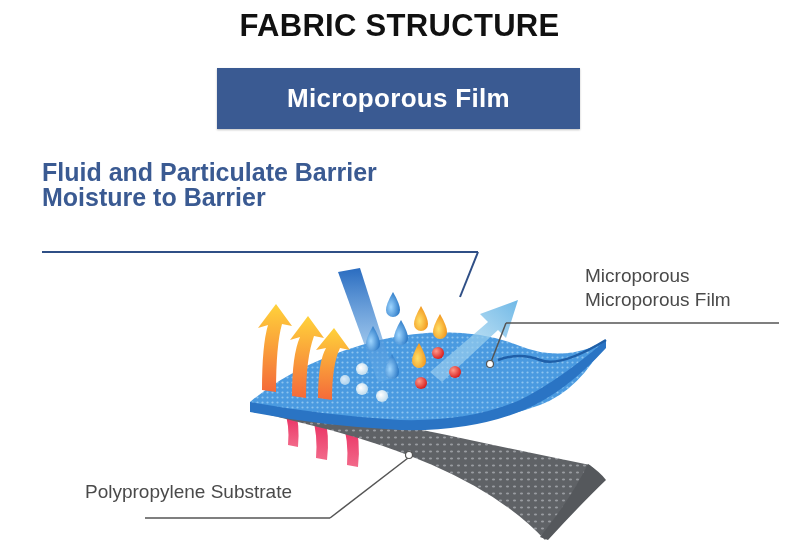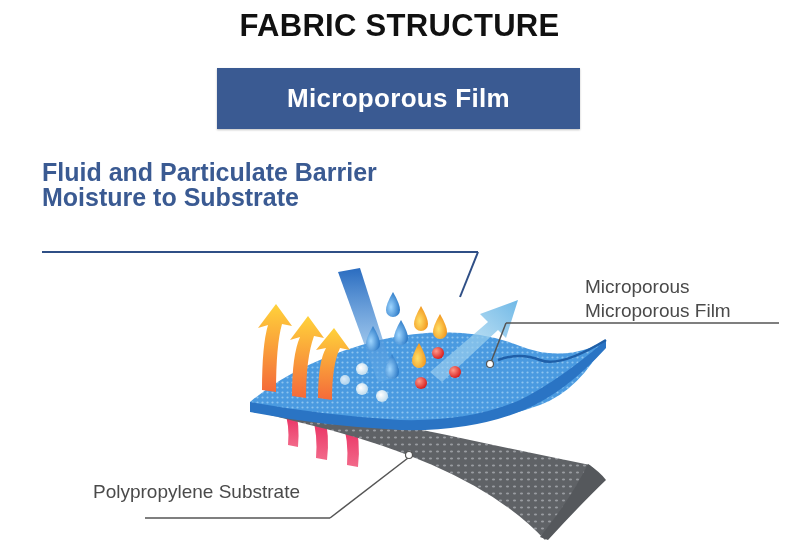--- a/index.html
+++ b/index.html
@@ -7,36 +7,36 @@
            font-family: "Liberation Sans", "DejaVu Sans", sans-serif; }
     .title { position: absolute; left: 0; width: 799px; top: 8px; text-align: center;
              font-size: 31px; font-weight: bold; color: #111111; letter-spacing: 0.3px; }
     .banner { position: absolute; left: 217px; top: 68px; width: 363px; height: 61px;
               background: #3a5a92; display: flex; align-items: center; justify-content: center;
               box-shadow: 0 1px 2px rgba(0,0,0,0.25); }
     .banner span { color: #ffffff; font-size: 26px; font-weight: bold; letter-spacing: 0.3px; }
     .barrier { position: absolute; left: 42px; top: 160px; color: #3a5a92;
                font-size: 25px; font-weight: bold; line-height: 25px; }
     .label { position: absolute; color: #4a4a4a; font-size: 19px; line-height: 24px; }
-    .lbl-pe { left: 585px; top: 264px; margin-top: 11px; }
-    .lbl-pp { left: 85px; top: 480px; margin-left: 8px; }
+    .lbl-pe { left: 585px; top: 264px; }
+    .lbl-pp { left: 85px; top: 480px; }
     svg.art { position: absolute; left: 0; top: 0; }
   </style>
 </head>
 <body>
 
 <div class="title">FABRIC STRUCTURE</div>
 
 <div class="banner">
   <span>Microporous Film</span>
 </div>
 
 <div class="barrier">
   <div>Fluid and Particulate Barrier</div>
-  <div>Moisture to Substrate</div>
+  <div>Moisture to Barrier</div>
 </div>
 
 <svg class="art" width="799" height="547" viewBox="0 0 799 547">
   <defs>
     <pattern id="dots-blue" width="5" height="5" patternUnits="userSpaceOnUse">
       <rect width="5" height="5" fill="#4a9ae0"></rect>
       <circle cx="2.5" cy="2.5" r="1.1" fill="#8cc4f0"></circle>
     </pattern>
     <pattern id="dots-gray" width="7" height="7" patternUnits="userSpaceOnUse">
       <rect width="7" height="7" fill="#5f6266"></rect>

